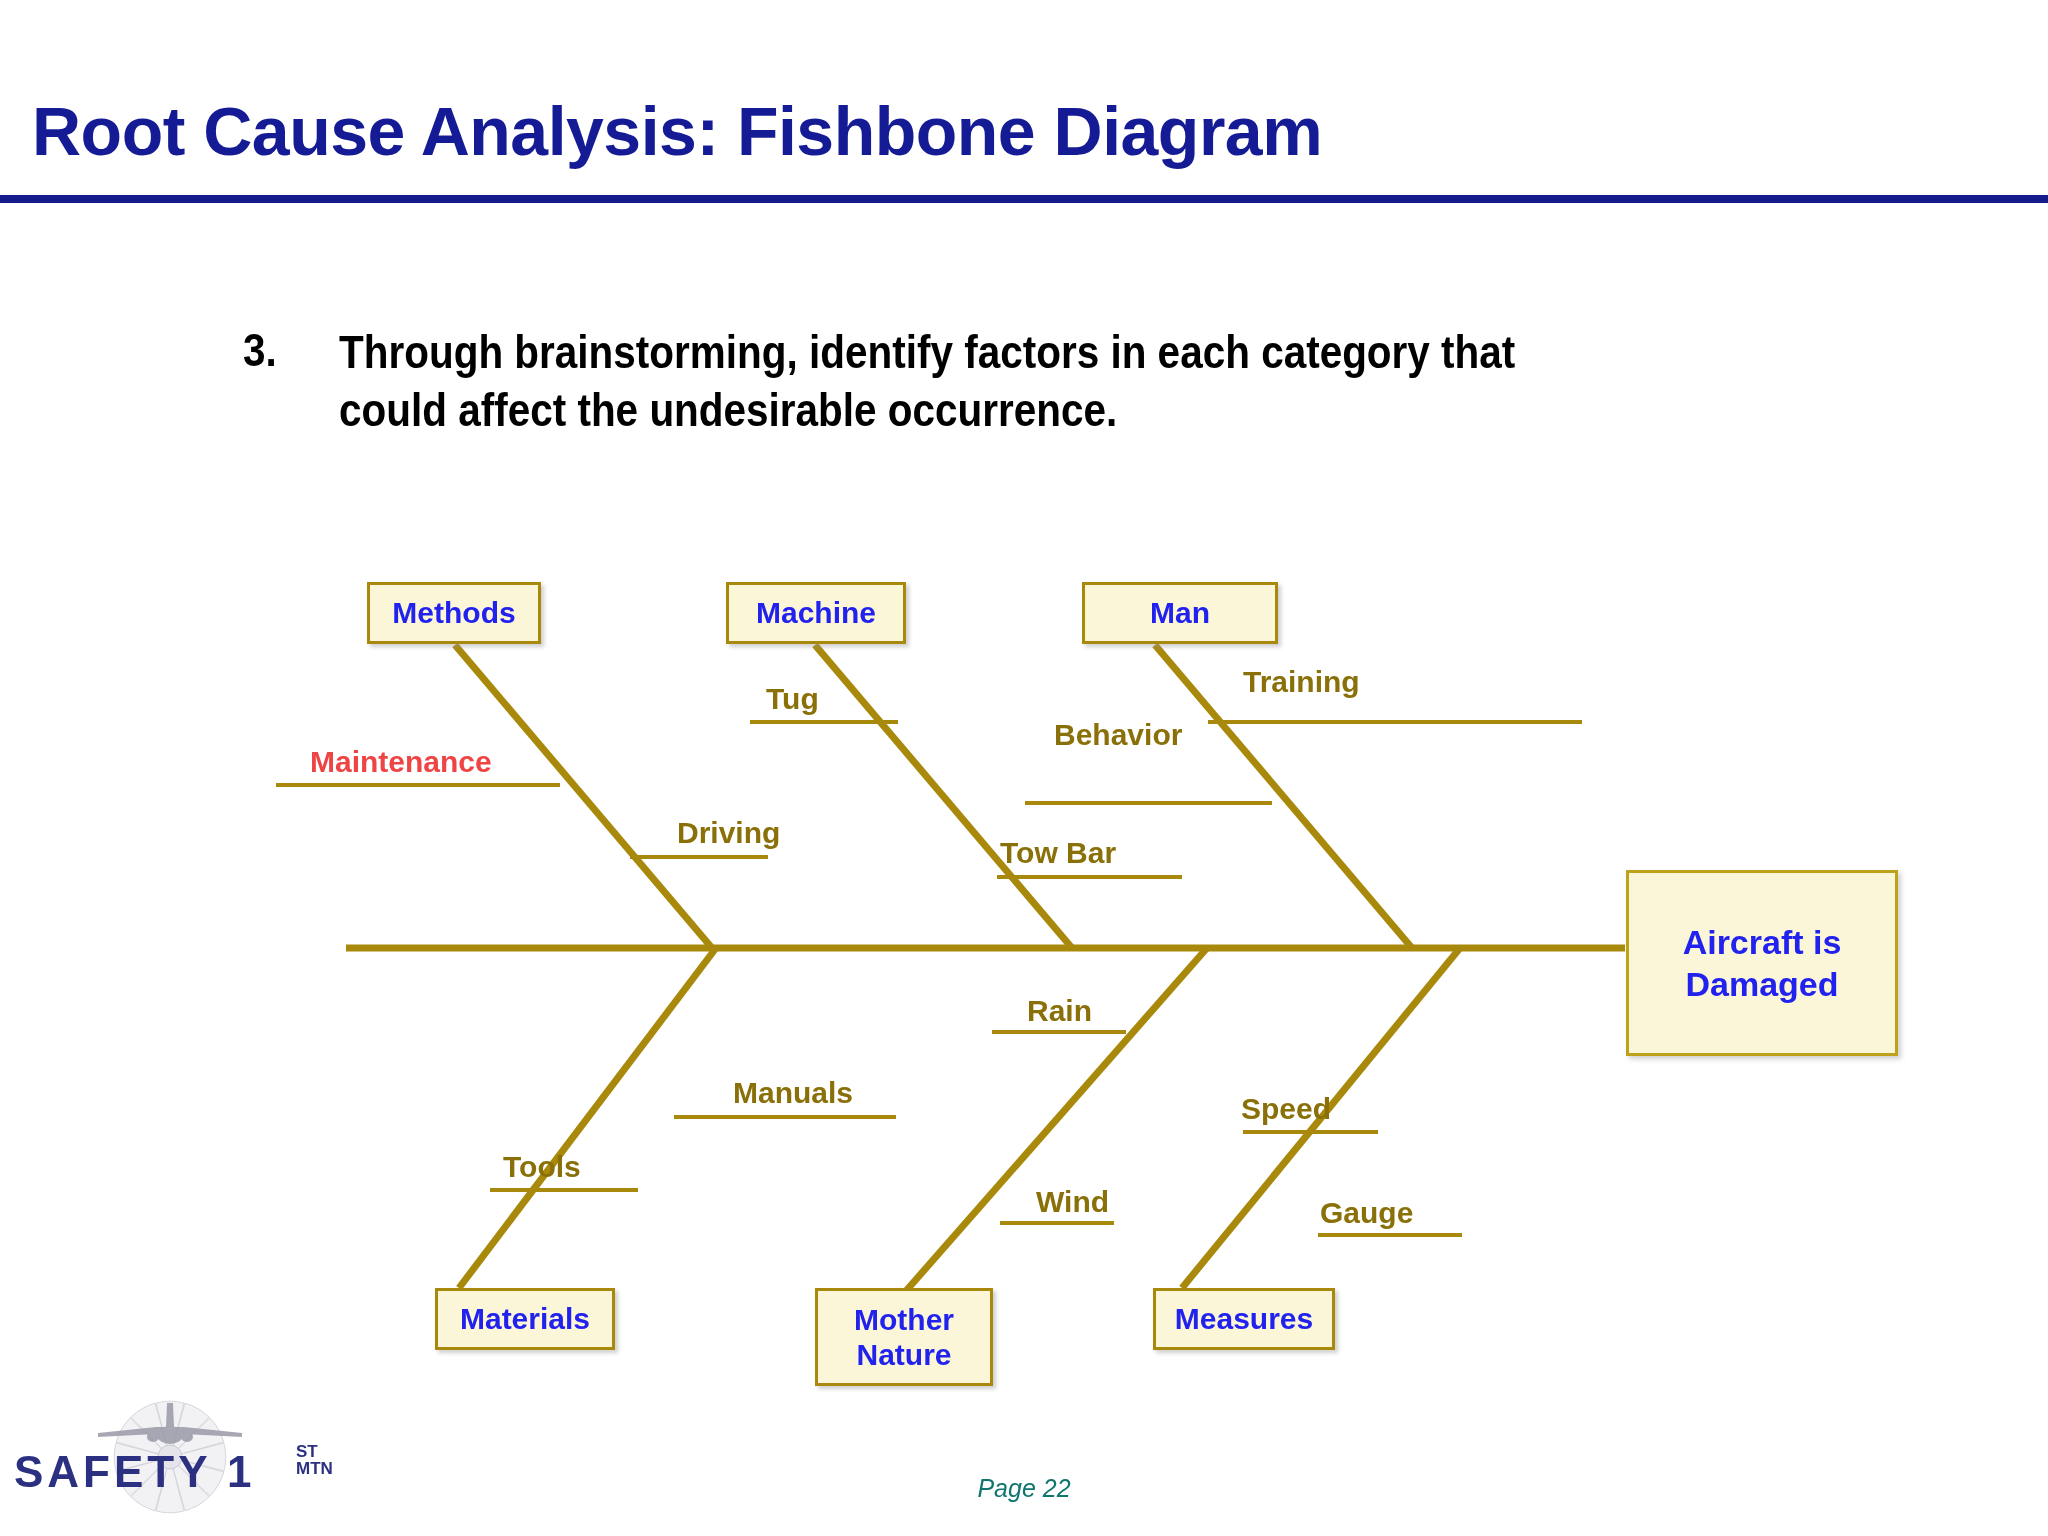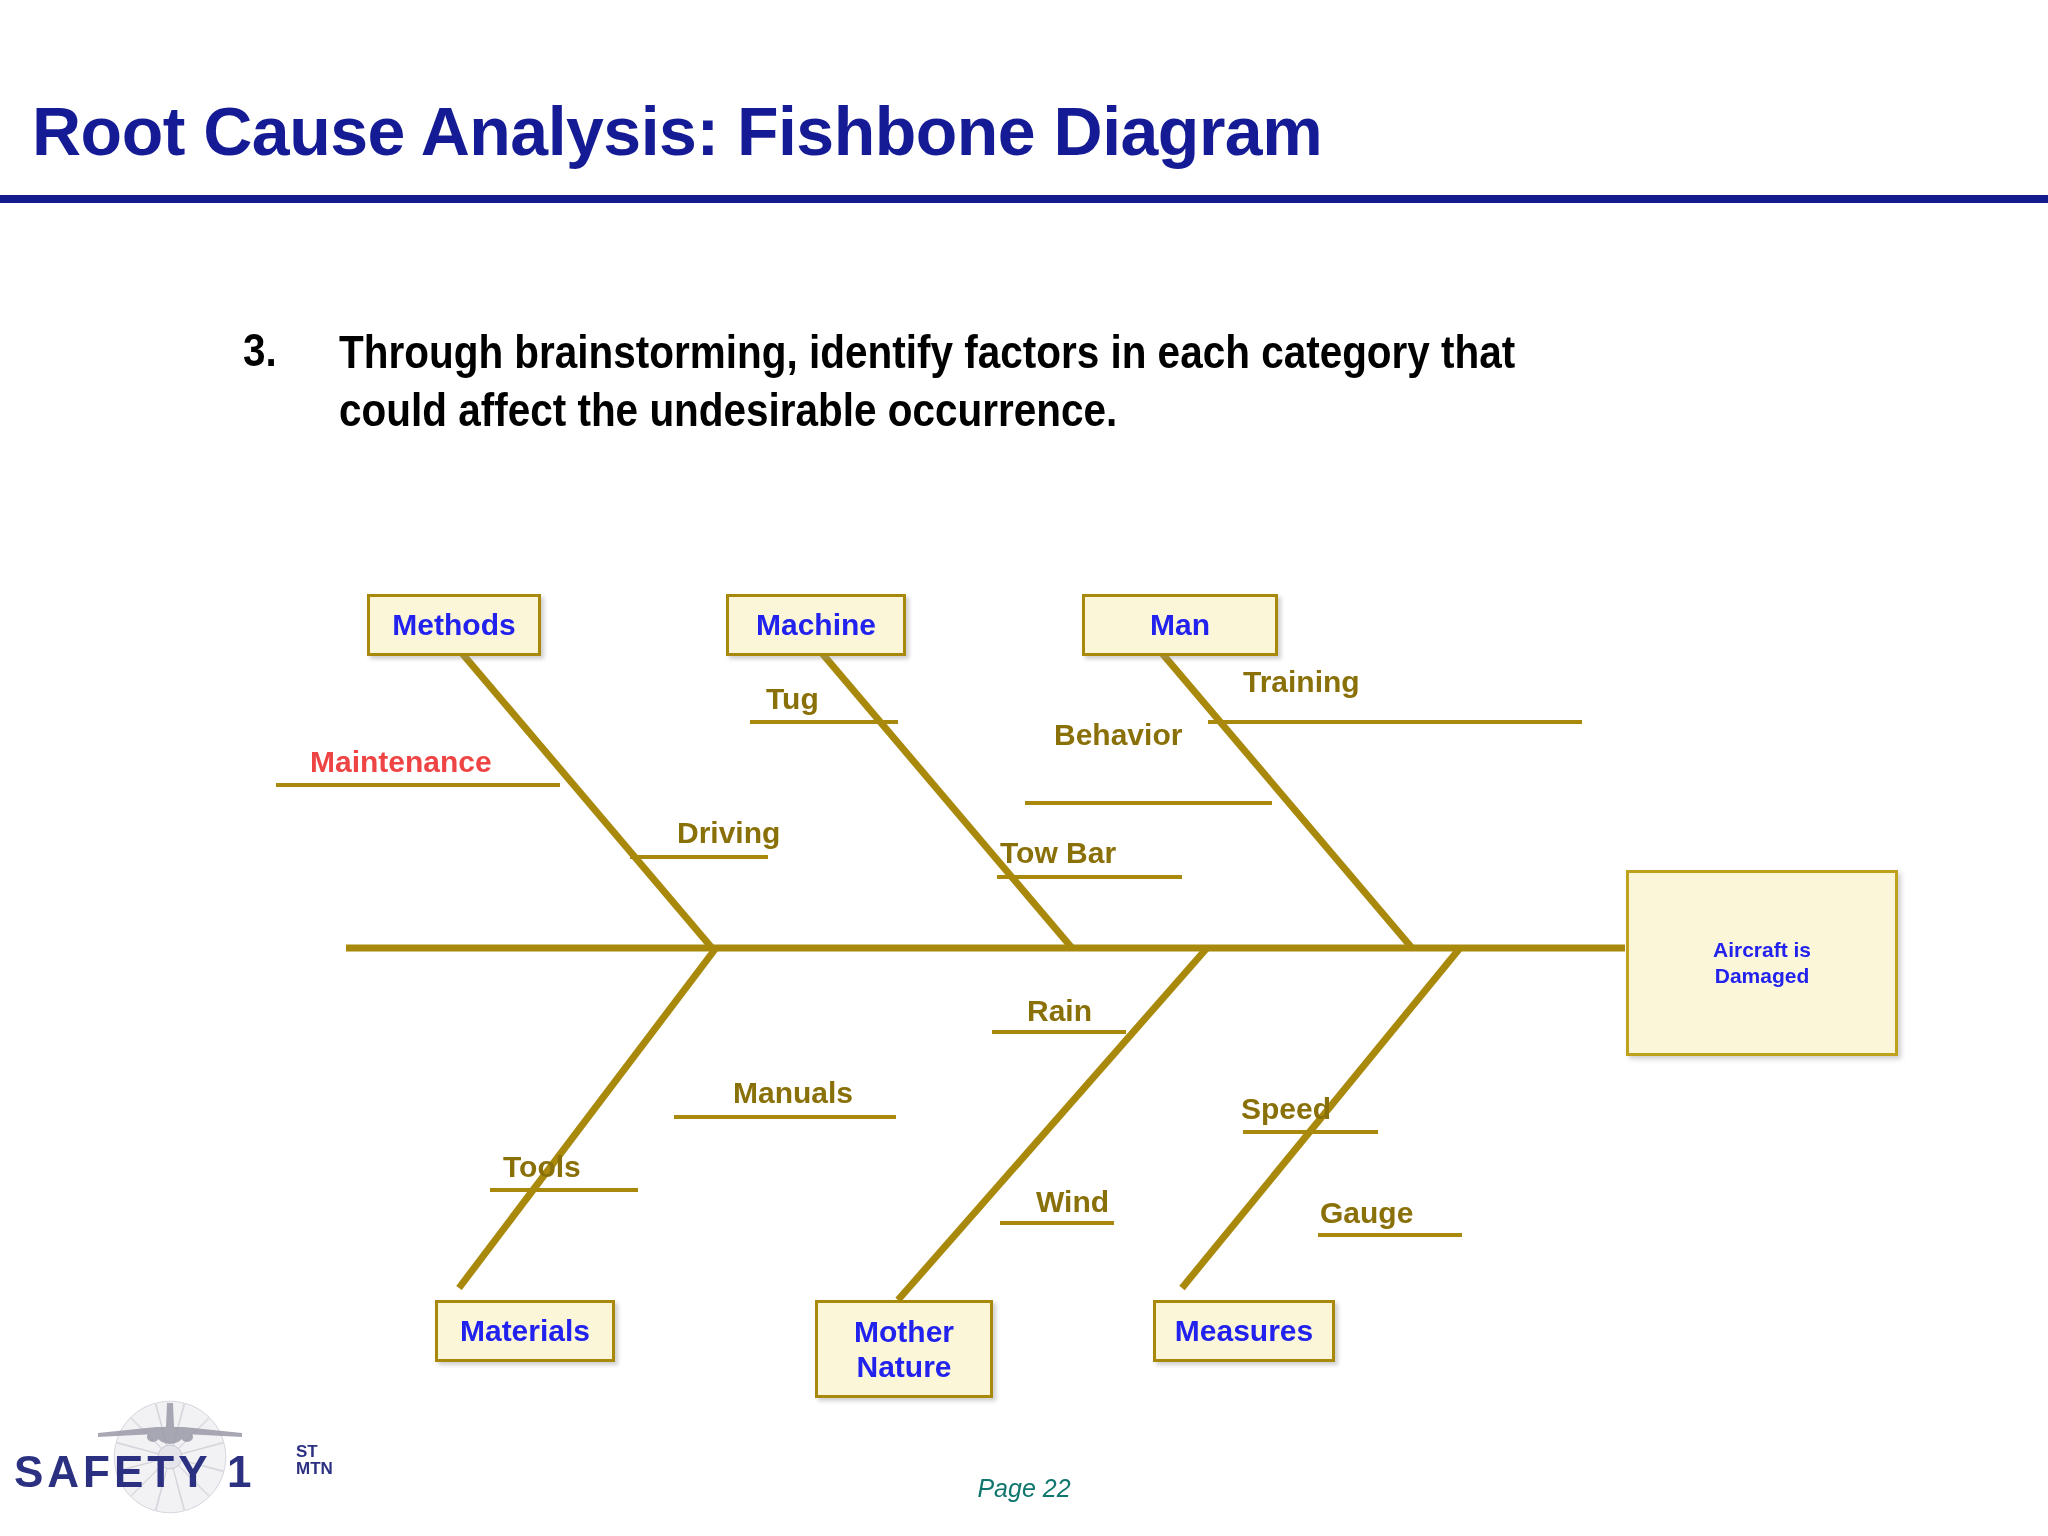--- a/index.html
+++ b/index.html
@@ -59,30 +59,29 @@
     border:3px solid #A8890B;
     color:#2222EE;
     font-weight:bold;
     font-size:30px;
     display:flex;
     align-items:center;
     justify-content:center;
     text-align:right;
     line-height:1.18;
     box-shadow:3px 3px 4px rgba(150,150,150,0.45);
-    margin-top:12px;
   }
   .effect-box{
     position:absolute;
     box-sizing:border-box;
     background:#FCF6D8;
     border:3px solid #BFA21C;
     color:#2222EE;
     font-weight:bold;
-    font-size:21px;
+    font-size:34px;
     display:flex;
     align-items:center;
     justify-content:center;
     text-align:center;
     line-height:1.25;
     box-shadow:3px 3px 5px rgba(150,150,150,0.45);
   }
   .sub-label{
     position:absolute;
     font-weight:bold;

